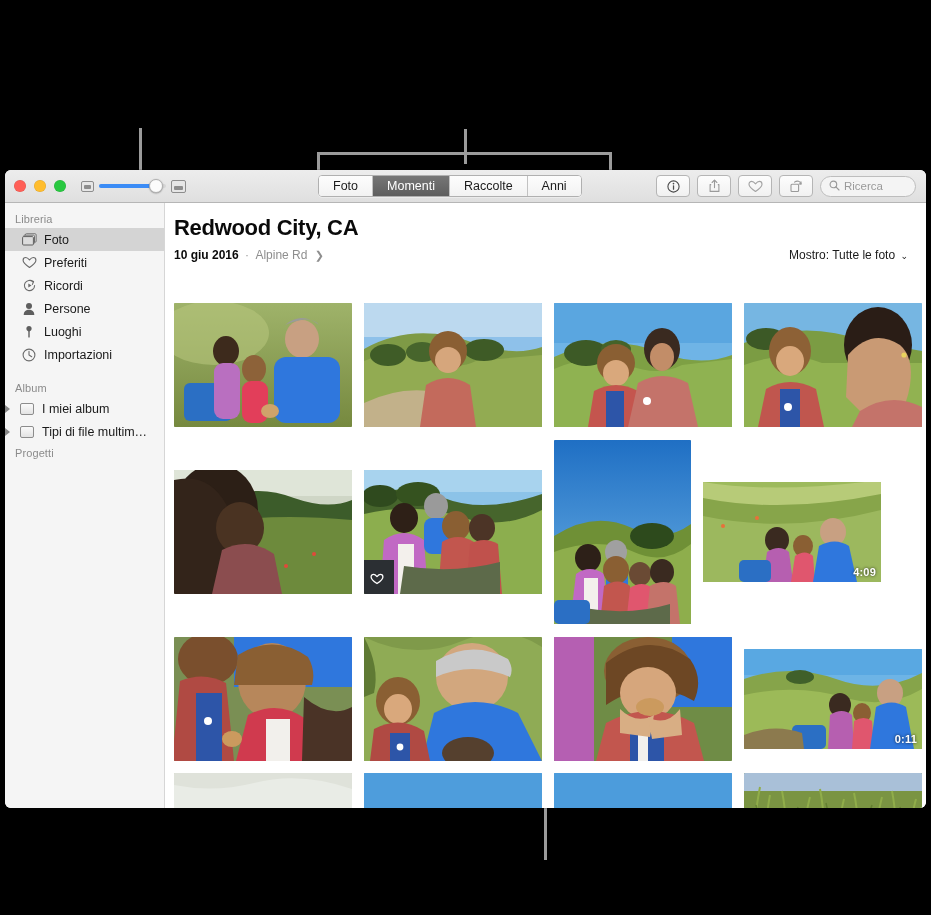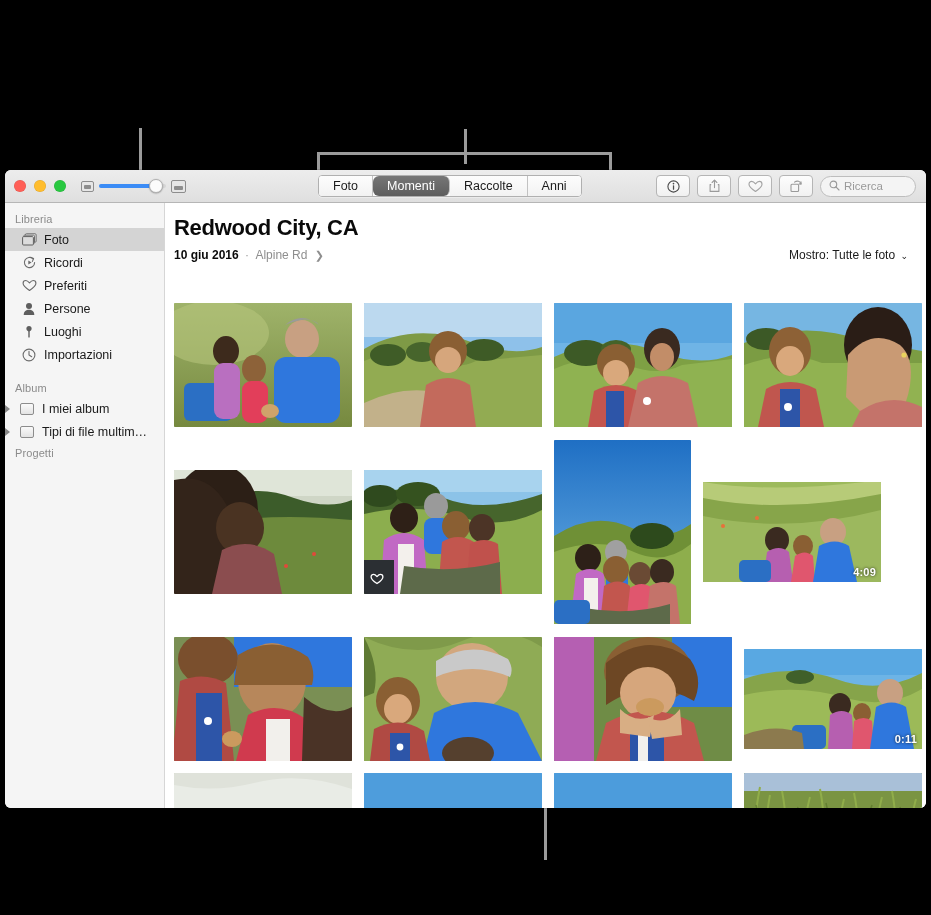--- a/index.html
+++ b/index.html
@@ -80,21 +80,20 @@
     display: flex; align-items: center; justify-content: center;
     font-size: 12.5px; color: #1b1b1b;
     background: linear-gradient(to bottom, #fdfdfd, #f2f2f2);
     border-right: 1px solid #c2c2c2;
     white-space: nowrap;
   }
   .seg:last-child { border-right: none; }
   .seg.active {
     background: linear-gradient(to bottom, #767676, #5e5e5e);
     color: #ffffff;
-    border-radius: 6px;
   }
 
   
   #toolbar-right {
     position: absolute; right: 10px; top: 5px;
     display: flex; align-items: center; gap: 7px;
   }
   .tb-btn {
     width: 34px; height: 22px;
     border: 1px solid #b5b5b5; border-radius: 4px;
@@ -283,36 +282,36 @@
               <rect x="3.3" y="0.8" width="10.8" height="8.4" rx="1" fill="#efefef" stroke="#6b6b6b" stroke-width="1"></rect>
               <rect x="1.7" y="2.2" width="10.8" height="8.4" rx="1" fill="#f7f7f7" stroke="#6b6b6b" stroke-width="1"></rect>
               <rect x="0.6" y="3.6" width="10.8" height="8.4" rx="1" fill="#dcdcdc" stroke="#5e5e5e" stroke-width="1"></rect>
             </svg>
           </span>
           <span class="lbl">Foto</span>
         </div>
 
         <div class="side-item">
           <span class="ico">
+            <svg width="15" height="13" viewBox="0 0 15 13">
+              <path d="M7.5 11.4 C2.1 7.8 1.1 5.8 1.1 4.2 C1.1 2.6 2.3 1.5 3.8 1.5 C5.0 1.5 6.1 2.3 7.5 3.9 C8.9 2.3 10.0 1.5 11.2 1.5 C12.7 1.5 13.9 2.6 13.9 4.2 C13.9 5.8 12.9 7.8 7.5 11.4 Z" fill="none" stroke="#6b6b6b" stroke-width="1.15" stroke-linejoin="round"></path>
+            </svg>
+          </span>
+          <span class="lbl">Preferiti</span>
+        </div>
+
+        <div class="side-item">
+          <span class="ico">
             <svg width="15" height="15" viewBox="0 0 15 15">
               <path d="M12.6 7.5 A5.1 5.1 0 1 1 11.0 3.8" fill="none" stroke="#6b6b6b" stroke-width="1.1" stroke-linecap="round"></path>
               <path d="M8.6 2.3 L11.6 3.6 L10.4 6.4" fill="none" stroke="#6b6b6b" stroke-width="1.1" stroke-linecap="round" stroke-linejoin="round"></path>
               <path d="M6.3 5.5 L9.6 7.5 L6.3 9.5 Z" fill="#6b6b6b"></path>
             </svg>
           </span>
           <span class="lbl">Ricordi</span>
-        </div>
-
-        <div class="side-item">
-          <span class="ico">
-            <svg width="15" height="13" viewBox="0 0 15 13">
-              <path d="M7.5 11.4 C2.1 7.8 1.1 5.8 1.1 4.2 C1.1 2.6 2.3 1.5 3.8 1.5 C5.0 1.5 6.1 2.3 7.5 3.9 C8.9 2.3 10.0 1.5 11.2 1.5 C12.7 1.5 13.9 2.6 13.9 4.2 C13.9 5.8 12.9 7.8 7.5 11.4 Z" fill="none" stroke="#6b6b6b" stroke-width="1.15" stroke-linejoin="round"></path>
-            </svg>
-          </span>
-          <span class="lbl">Preferiti</span>
         </div>
 
         <div class="side-item">
           <span class="ico">
             <svg width="14" height="14" viewBox="0 0 14 14">
               <circle cx="7" cy="4" r="3" fill="#5e5e5e"></circle>
               <path d="M1.7 13 C1.7 9.4 4.1 7.8 7 7.8 C9.9 7.8 12.3 9.4 12.3 13 Z" fill="#5e5e5e"></path>
             </svg>
           </span>
           <span class="lbl">Persone</span>

